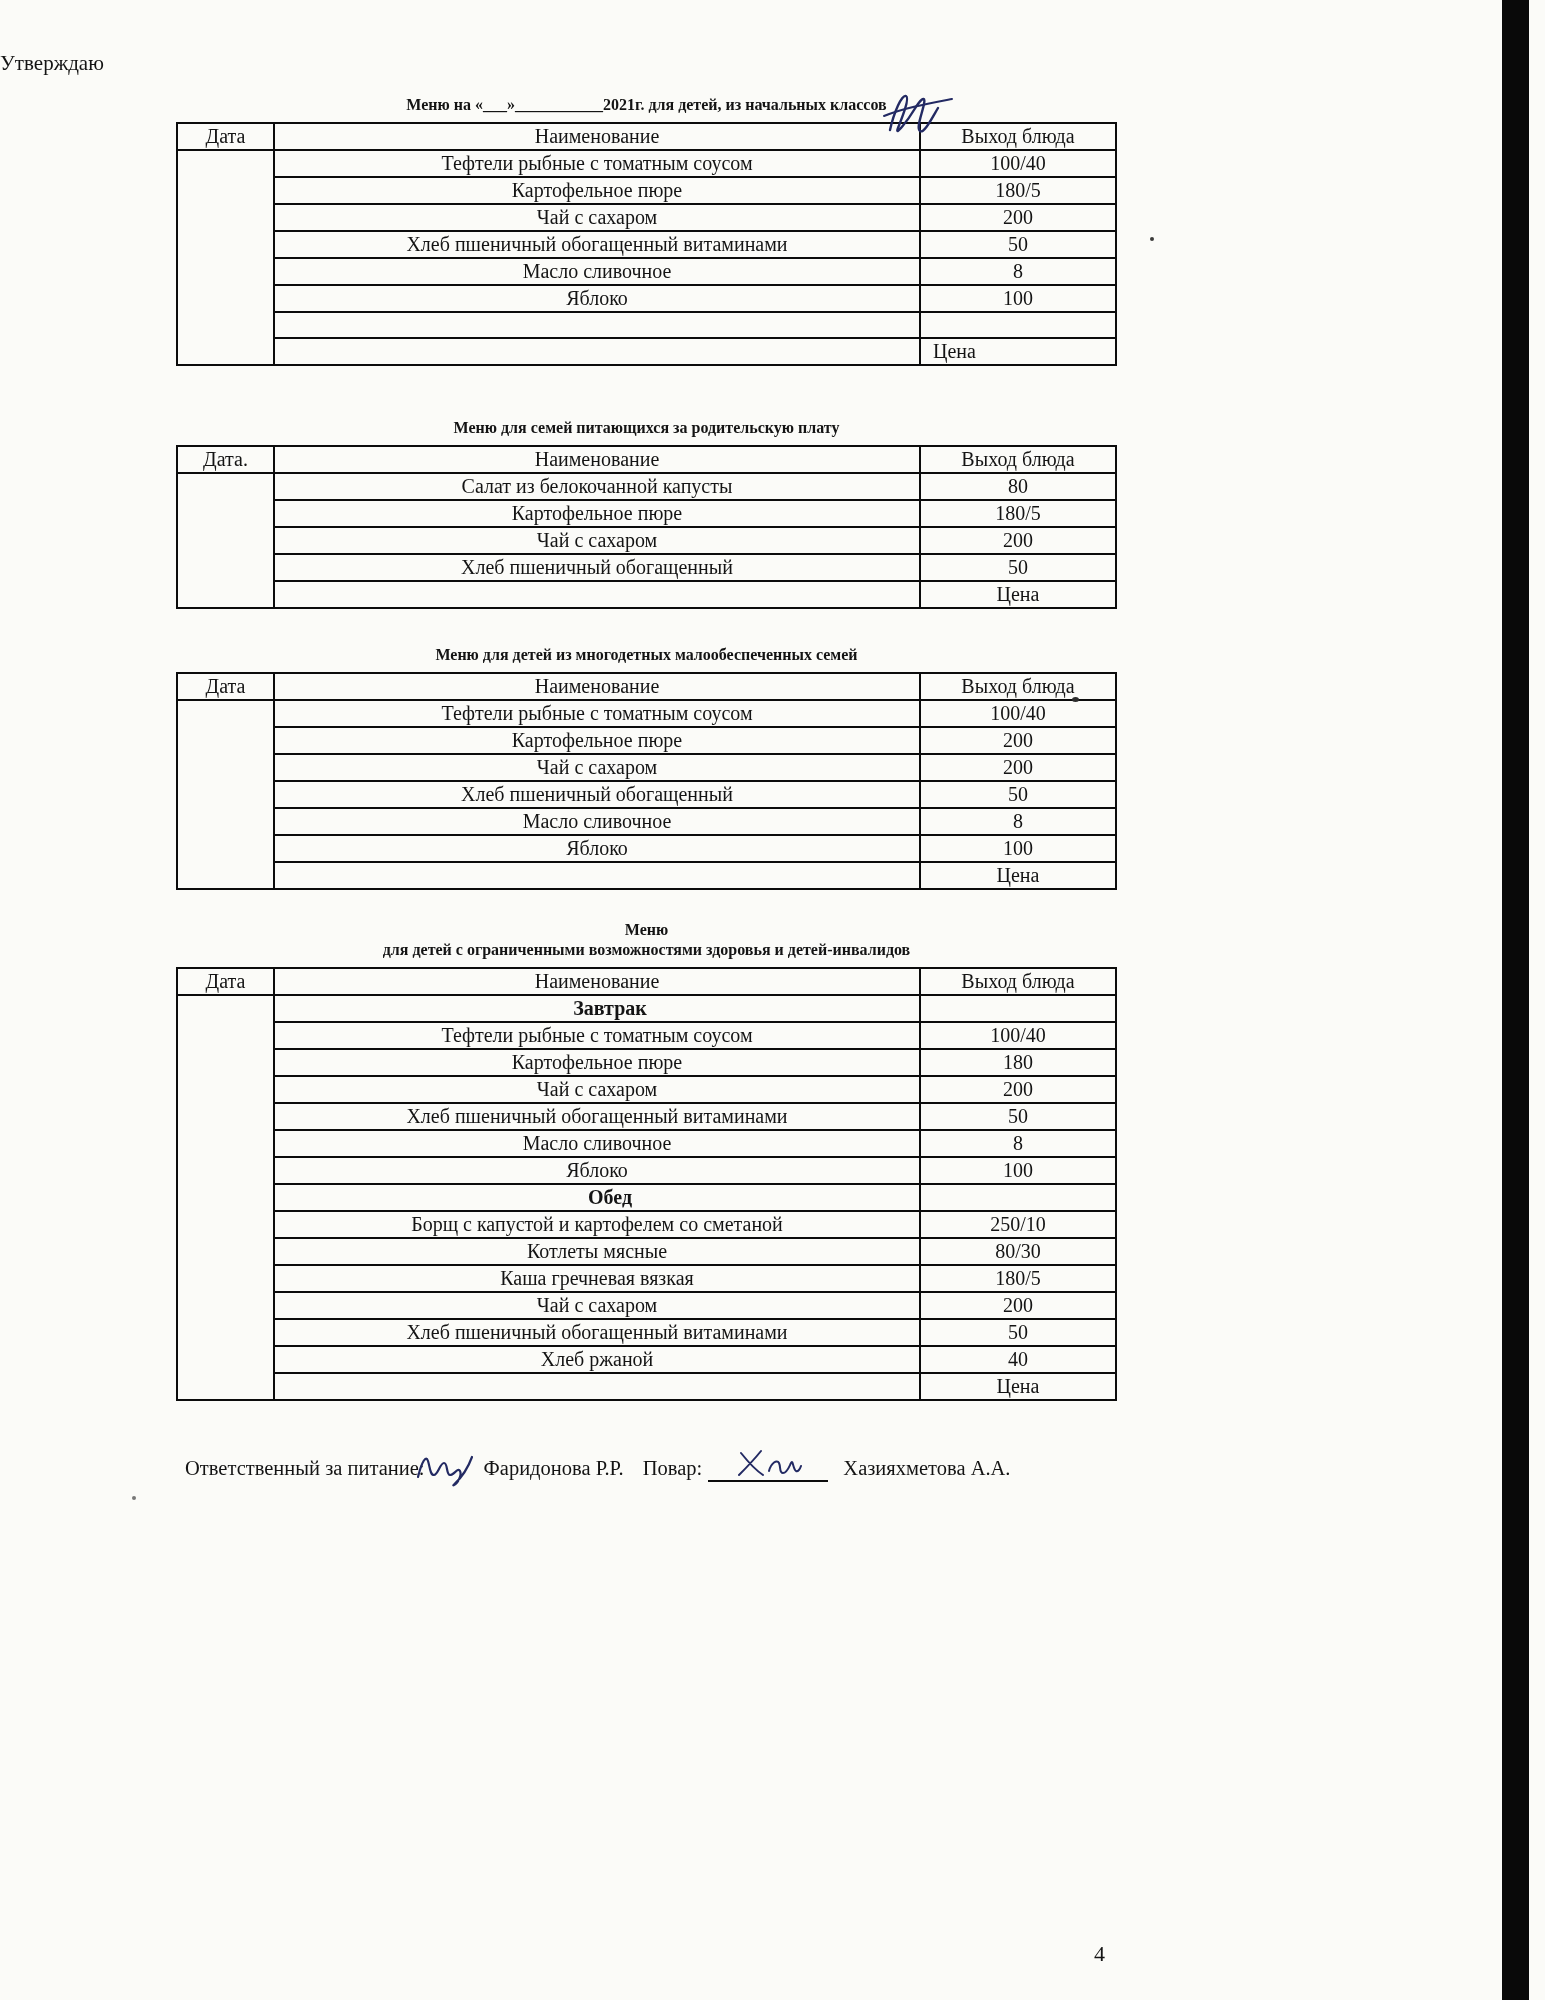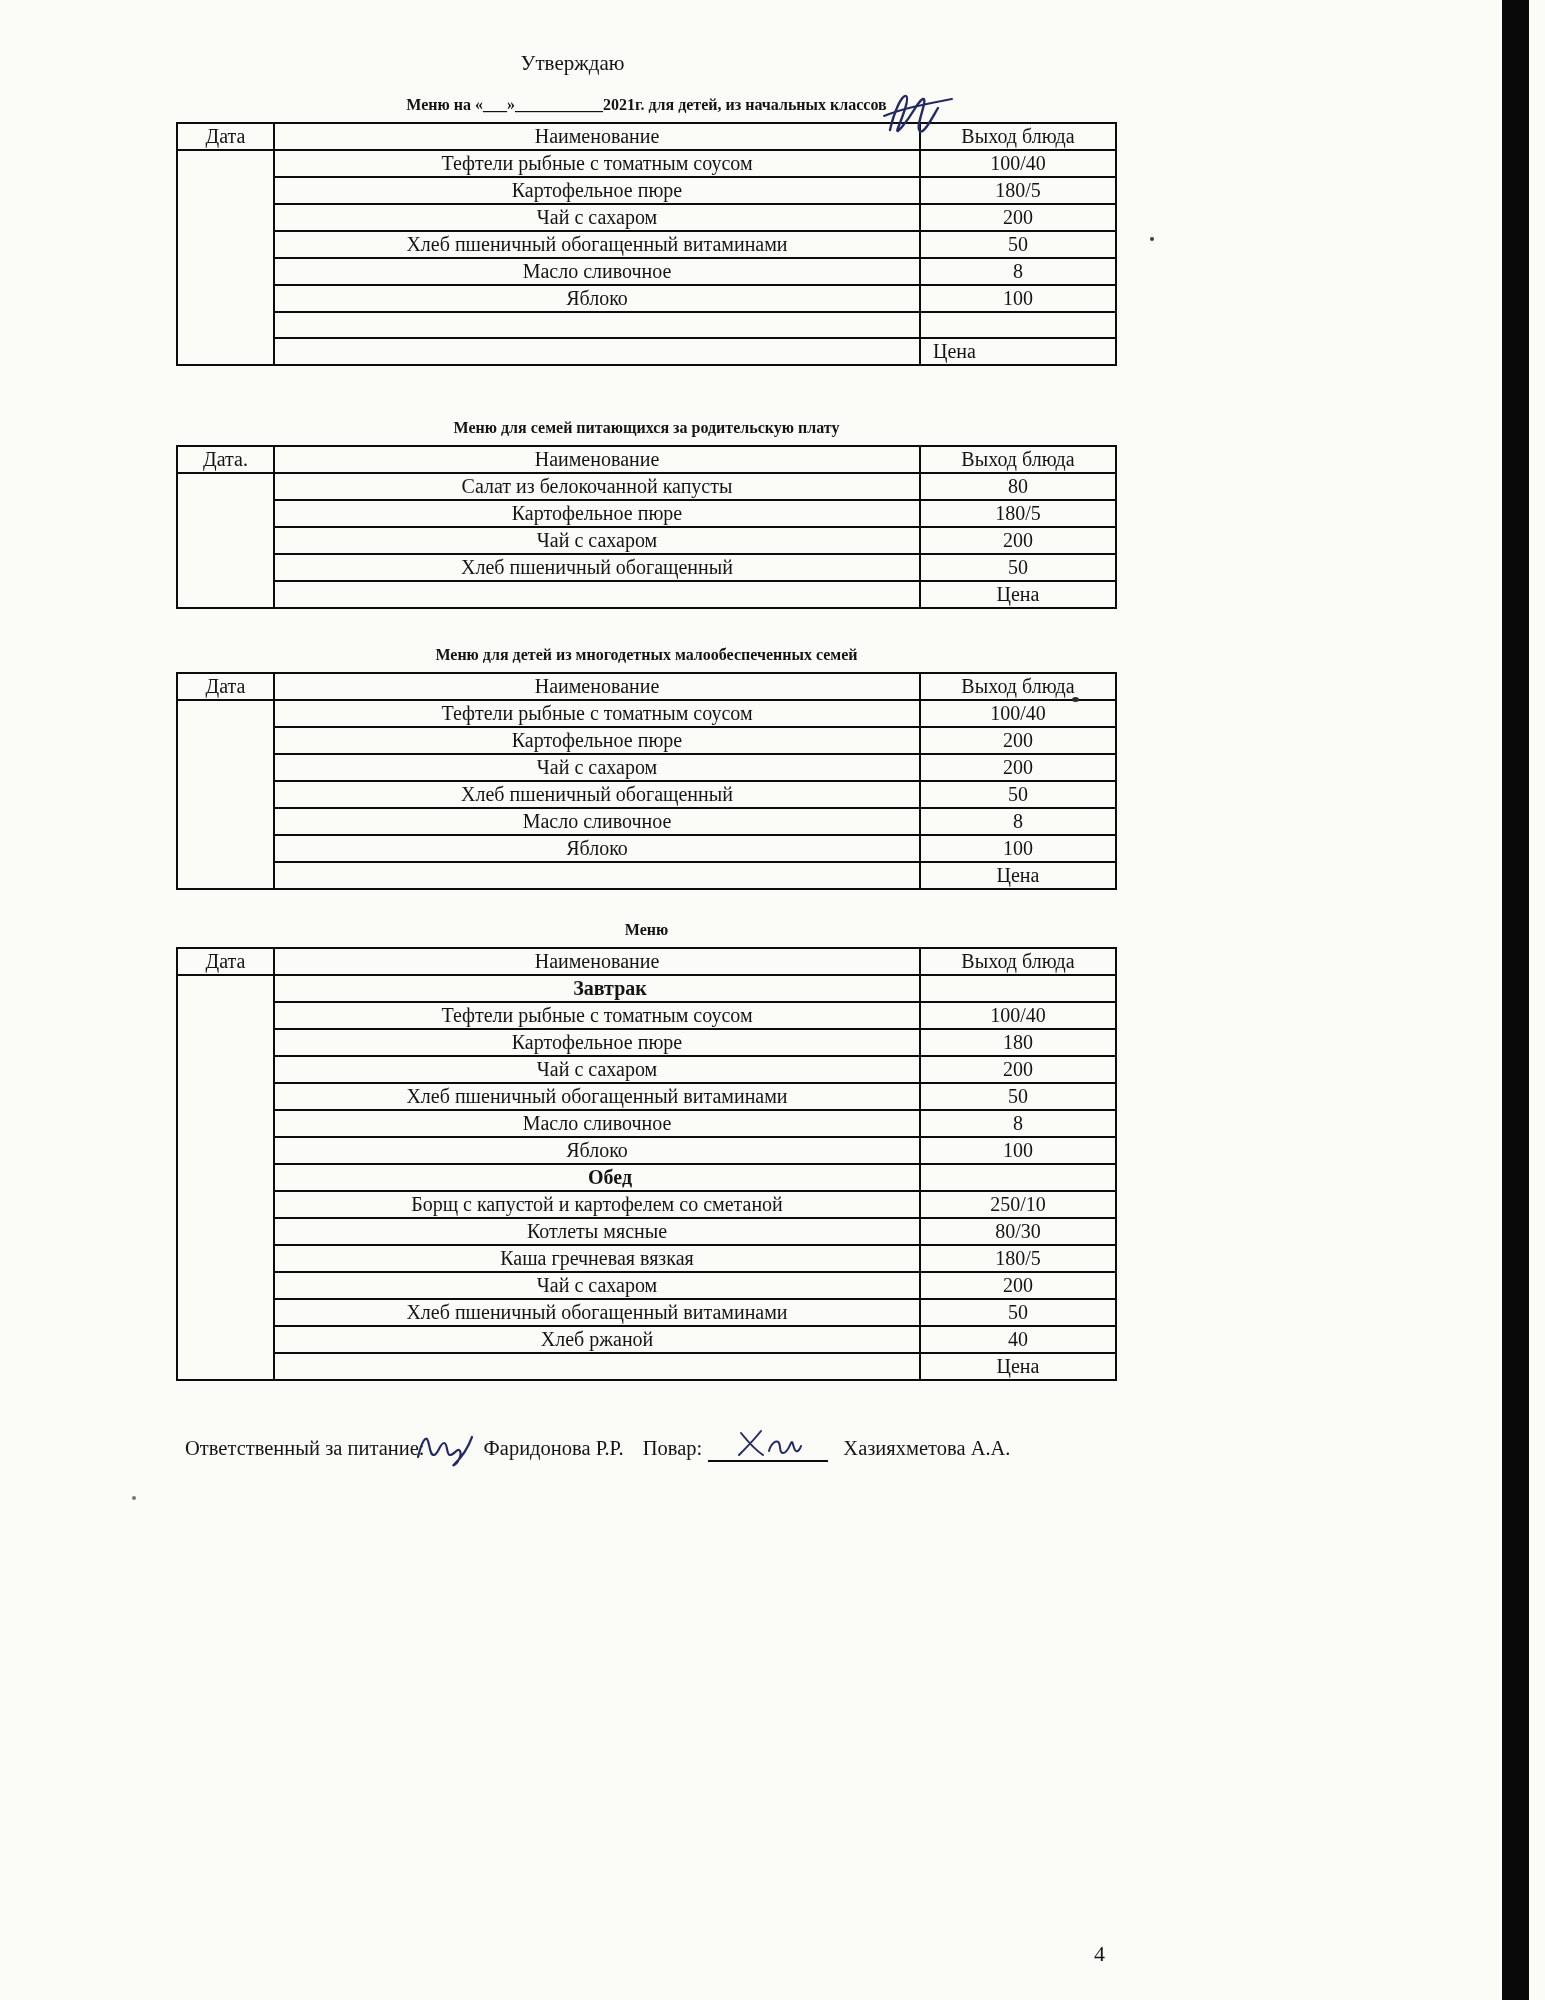--- a/index.html
+++ b/index.html
@@ -15,25 +15,24 @@
     position:absolute; top:0; right:16px; width:27px; height:2000px;
     background:#090909;
   }
   .speck { position:absolute; background:#3a3a3a; border-radius:50%; }
   .speck.s1 { left:1150px; top:237px; width:4px; height:4px; }
   .speck.s2 { left:1072px; top:697px; width:7px; height:5px; background:#2c2c2c; }
   .speck.s3 { left:132px; top:1496px; width:4px; height:4px; background:#777; }
 
   .approval {
     margin:50px 428px 0 0;
-    text-align:center;
+    text-align:left;
     font-size:21px;
     line-height:1.28;
     position:relative;
-    padding-left:28px;
   }
   .approval .dir-sig { position:absolute; left:878px; top:34px; }
 
   .doc-body { width:941px; margin:0 0 0 176px; }
 
   .menu-section { margin-top:18px; }
   .tables-container .menu-section:nth-child(2) { margin-top:52px; }
   .tables-container .menu-section:nth-child(3) { margin-top:36px; }
   .tables-container .menu-section:nth-child(4) { margin-top:30px; }
 
@@ -241,20 +240,21 @@
               <td class="name-cell"></td>
               <td class="out-cell price-cell">Цена</td>
             </tr>
           </tbody>
     </table>
   </section>
 
   <section class="menu-section">
     <div class="table-title">
           <div>Меню</div>
+          <div>для детей с ограниченными возможностями здоровья и детей-инвалидов</div>
         </div>
     <table class="menu-table">
       <colgroup>
             <col class="col-date">
             <col class="col-name">
             <col class="col-out">
           </colgroup>
       <thead>
         <tr>
           <th>Дата</th>

